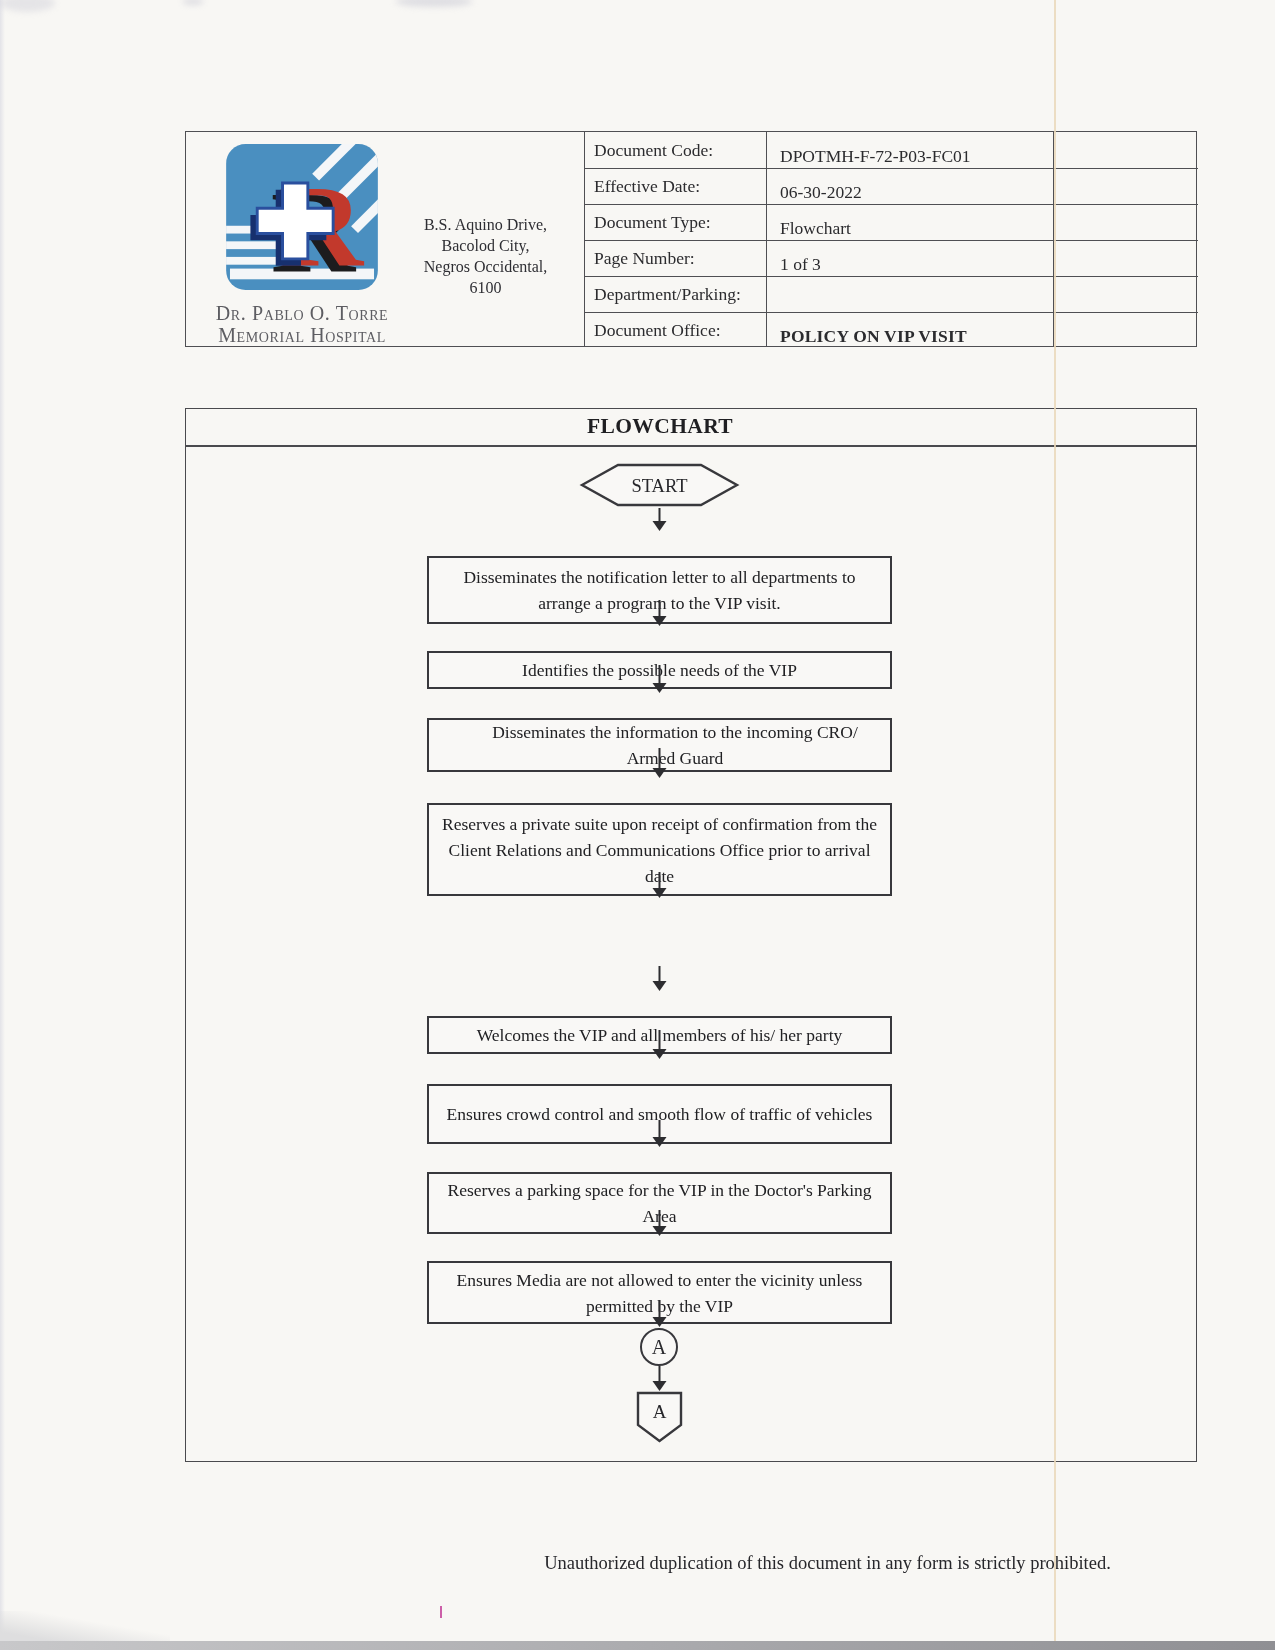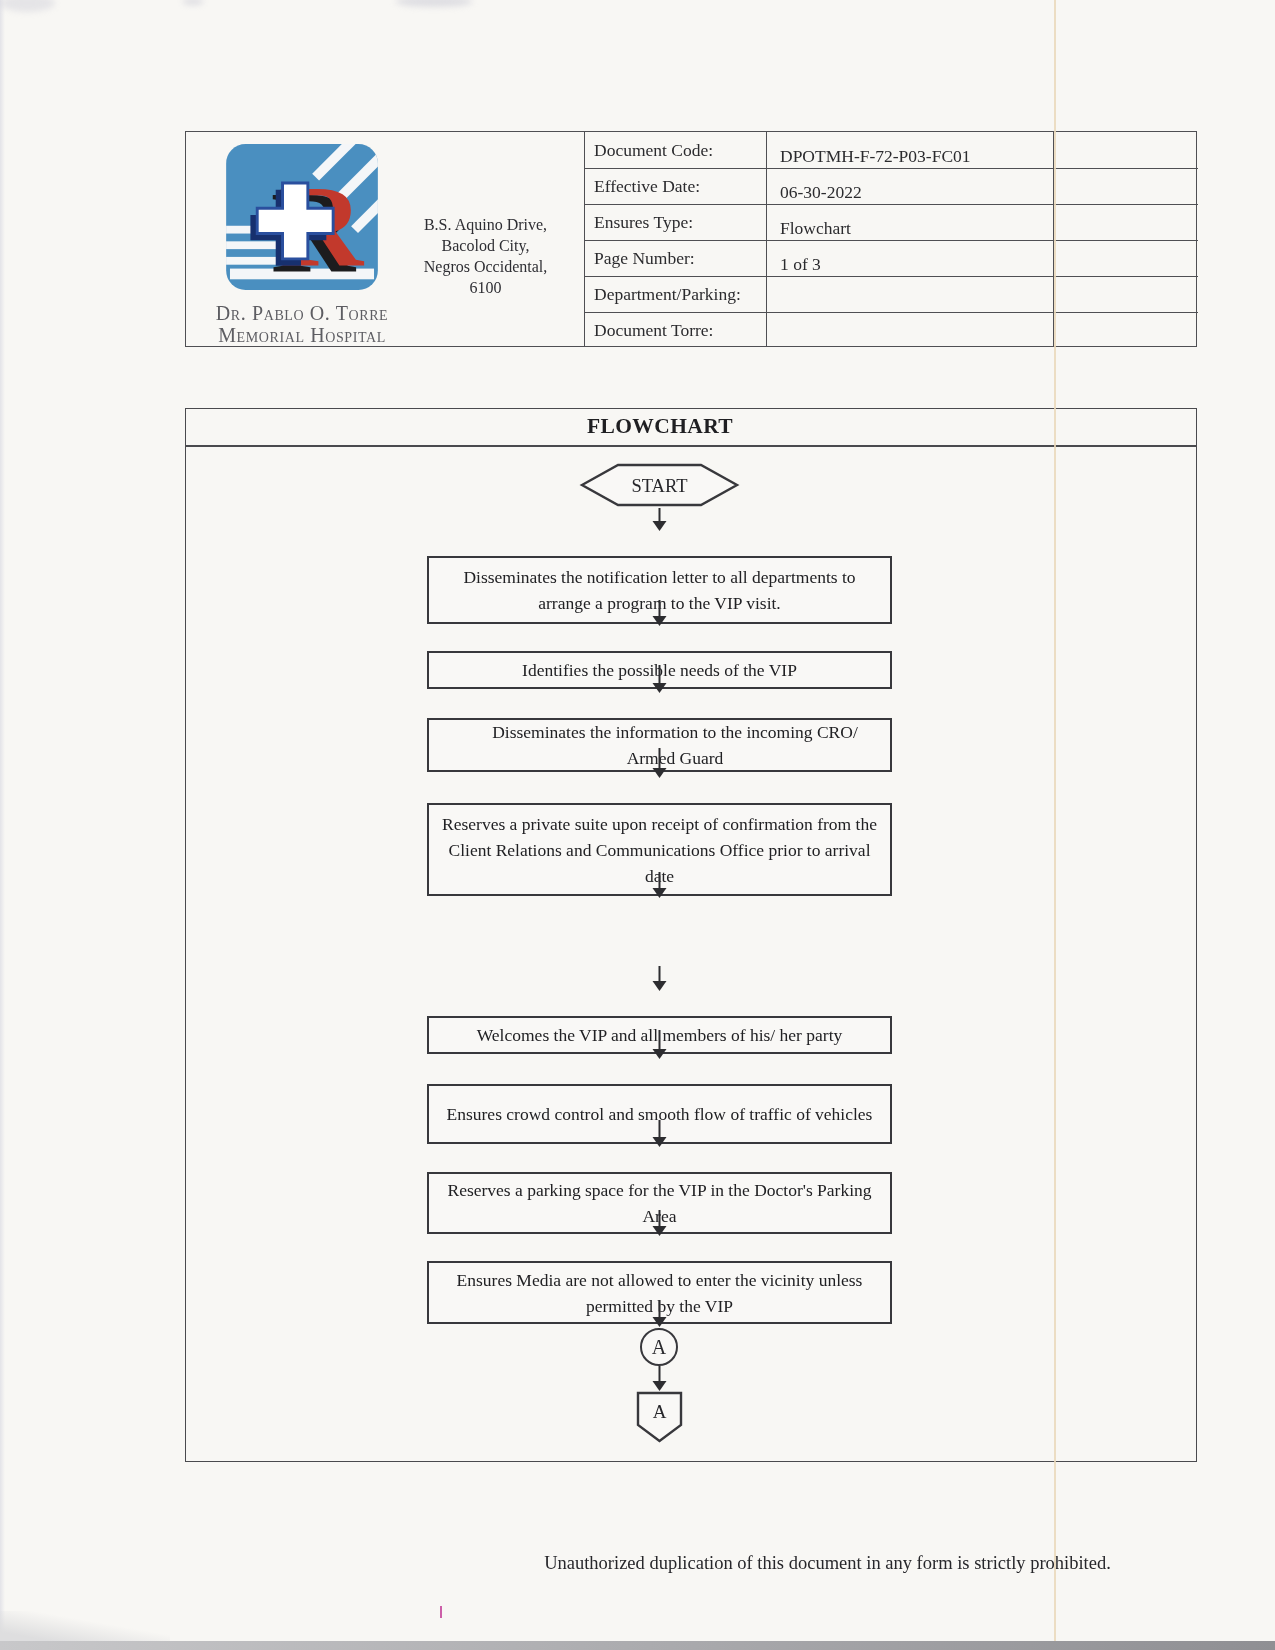--- a/index.html
+++ b/index.html
@@ -132,29 +132,30 @@
 
     <div class="addr">
       <div>B.S. Aquino Drive,</div>
       <div>Bacolod City,</div>
       <div>Negros Occidental,</div>
       <div>6100</div>
     </div>
 
     <div class="hdr-label r0">Document Code:</div>
     <div class="hdr-label r1">Effective Date:</div>
-    <div class="hdr-label r2">Ensures Type:</div>
+    <div class="hdr-label r2">Document Type:</div>
     <div class="hdr-label r3">Page Number:</div>
     <div class="hdr-label r4">Department/Parking:</div>
-    <div class="hdr-label r5">Document Torre:</div>
+    <div class="hdr-label r5">Document Office:</div>
 
     <div class="hdr-value r0">DPOTMH-F-72-P03-FC01</div>
     <div class="hdr-value r1">06-30-2022</div>
     <div class="hdr-value r2">Flowchart</div>
     <div class="hdr-value r3">1 of 3</div>
+    <div class="hdr-value r5 bold">POLICY ON VIP VISIT</div>
   </div>
 
   <div class="fc-frame">
     <div class="fc-titlebar-line"></div>
   </div>
   <div class="fc-title">FLOWCHART</div>
 
   <svg class="start-hex" viewBox="0 0 161 46">
     <polygon points="3,23 39,3 122,3 158,23 122,43 39,43" fill="rgba(250,249,246,.6)" stroke="#38383c" stroke-width="2.4"></polygon>
     <text x="80.5" y="30" text-anchor="middle" font-size="18.5" fill="#27272b">START</text>

